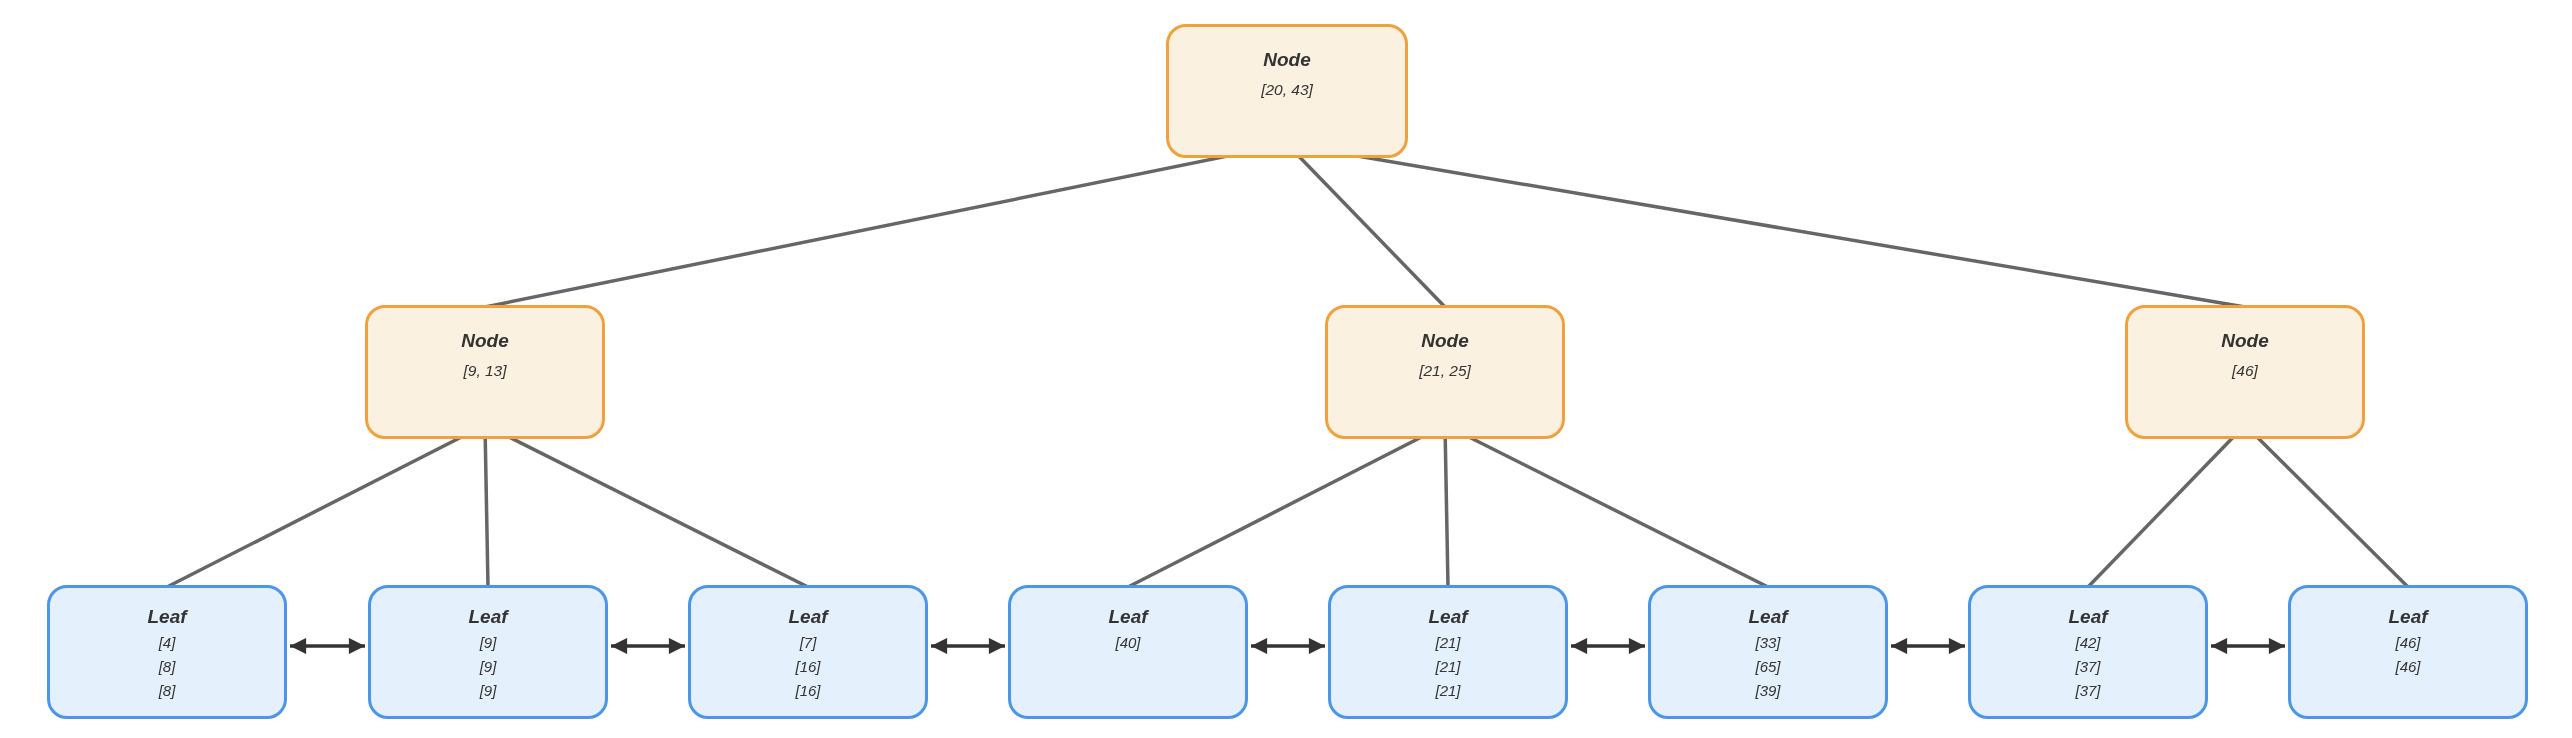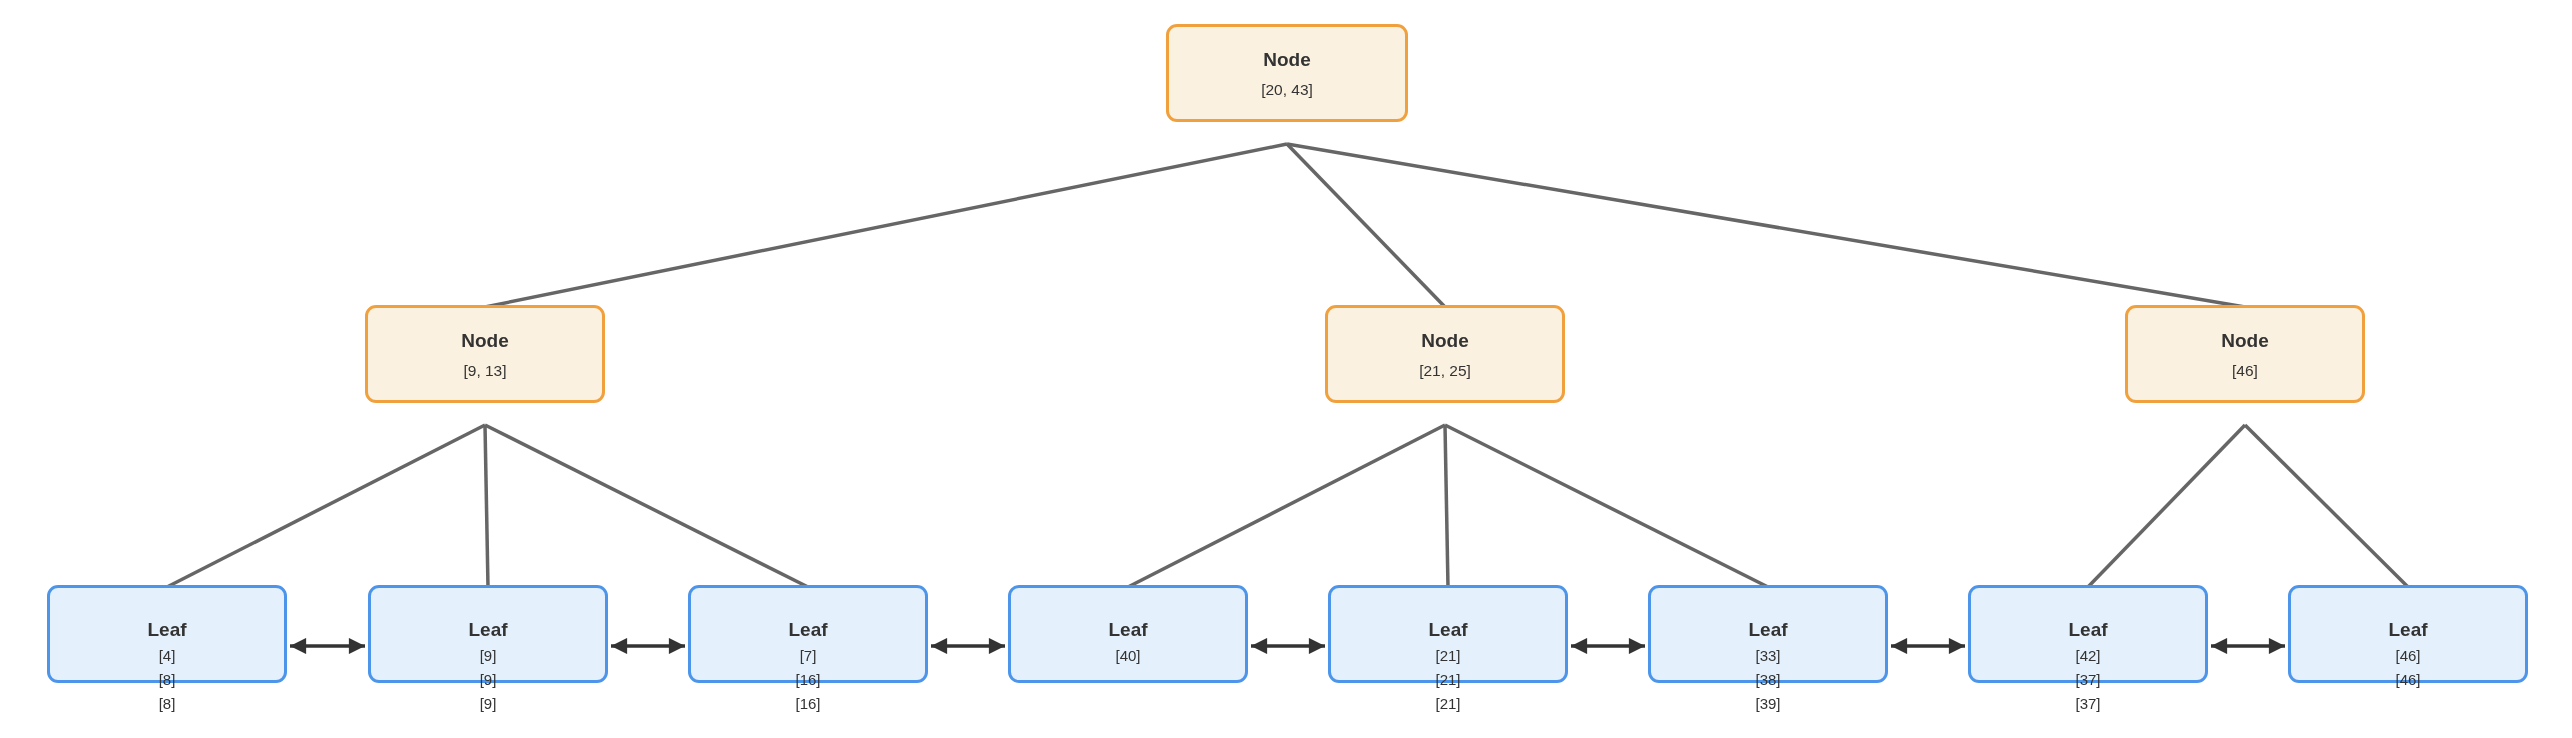--- a/index.html
+++ b/index.html
@@ -22,34 +22,35 @@
     overflow: hidden;
   }
   svg.edge-layer {
     position: absolute;
     left: 0; top: 0;
     width: 2572px; height: 738px;
   }
   .box {
     position: absolute;
     width: 240px;
-    height: 98px;
-    border-radius: 11px;
+    height: 134px;
+    border-radius: 20px;
     text-align: center;
     color: var(--text);
+    font-style: italic;
   }
   .box.internal {
     border: 3.5px solid var(--node-border);
     background: var(--node-fill);
     padding-top: 19px;
   }
   .box.leaf {
     border: 3.5px solid var(--leaf-border);
     background: var(--leaf-fill);
-    padding-top: 28px;
+    padding-top: 15px;
   }
   .box-title {
     font-size: 19px;
     font-weight: bold;
     line-height: 28px;
   }
   .box.internal .box-keys {
     font-size: 15.5px;
     line-height: 26px;
     margin-top: 3px;
@@ -149,21 +150,21 @@
     <div class="box-vals">
       <div>[21]</div>
       <div>[21]</div>
       <div>[21]</div>
     </div>
   </div>
   <div class="box leaf" style="left:1648px; top:585px;">
     <div class="box-title">Leaf</div>
     <div class="box-vals">
       <div>[33]</div>
-      <div>[38]</div>
+      <div>[65]</div>
       <div>[39]</div>
     </div>
   </div>
   <div class="box leaf" style="left:1968px; top:585px;">
     <div class="box-title">Leaf</div>
     <div class="box-vals">
       <div>[42]</div>
       <div>[37]</div>
       <div>[37]</div>
     </div>

